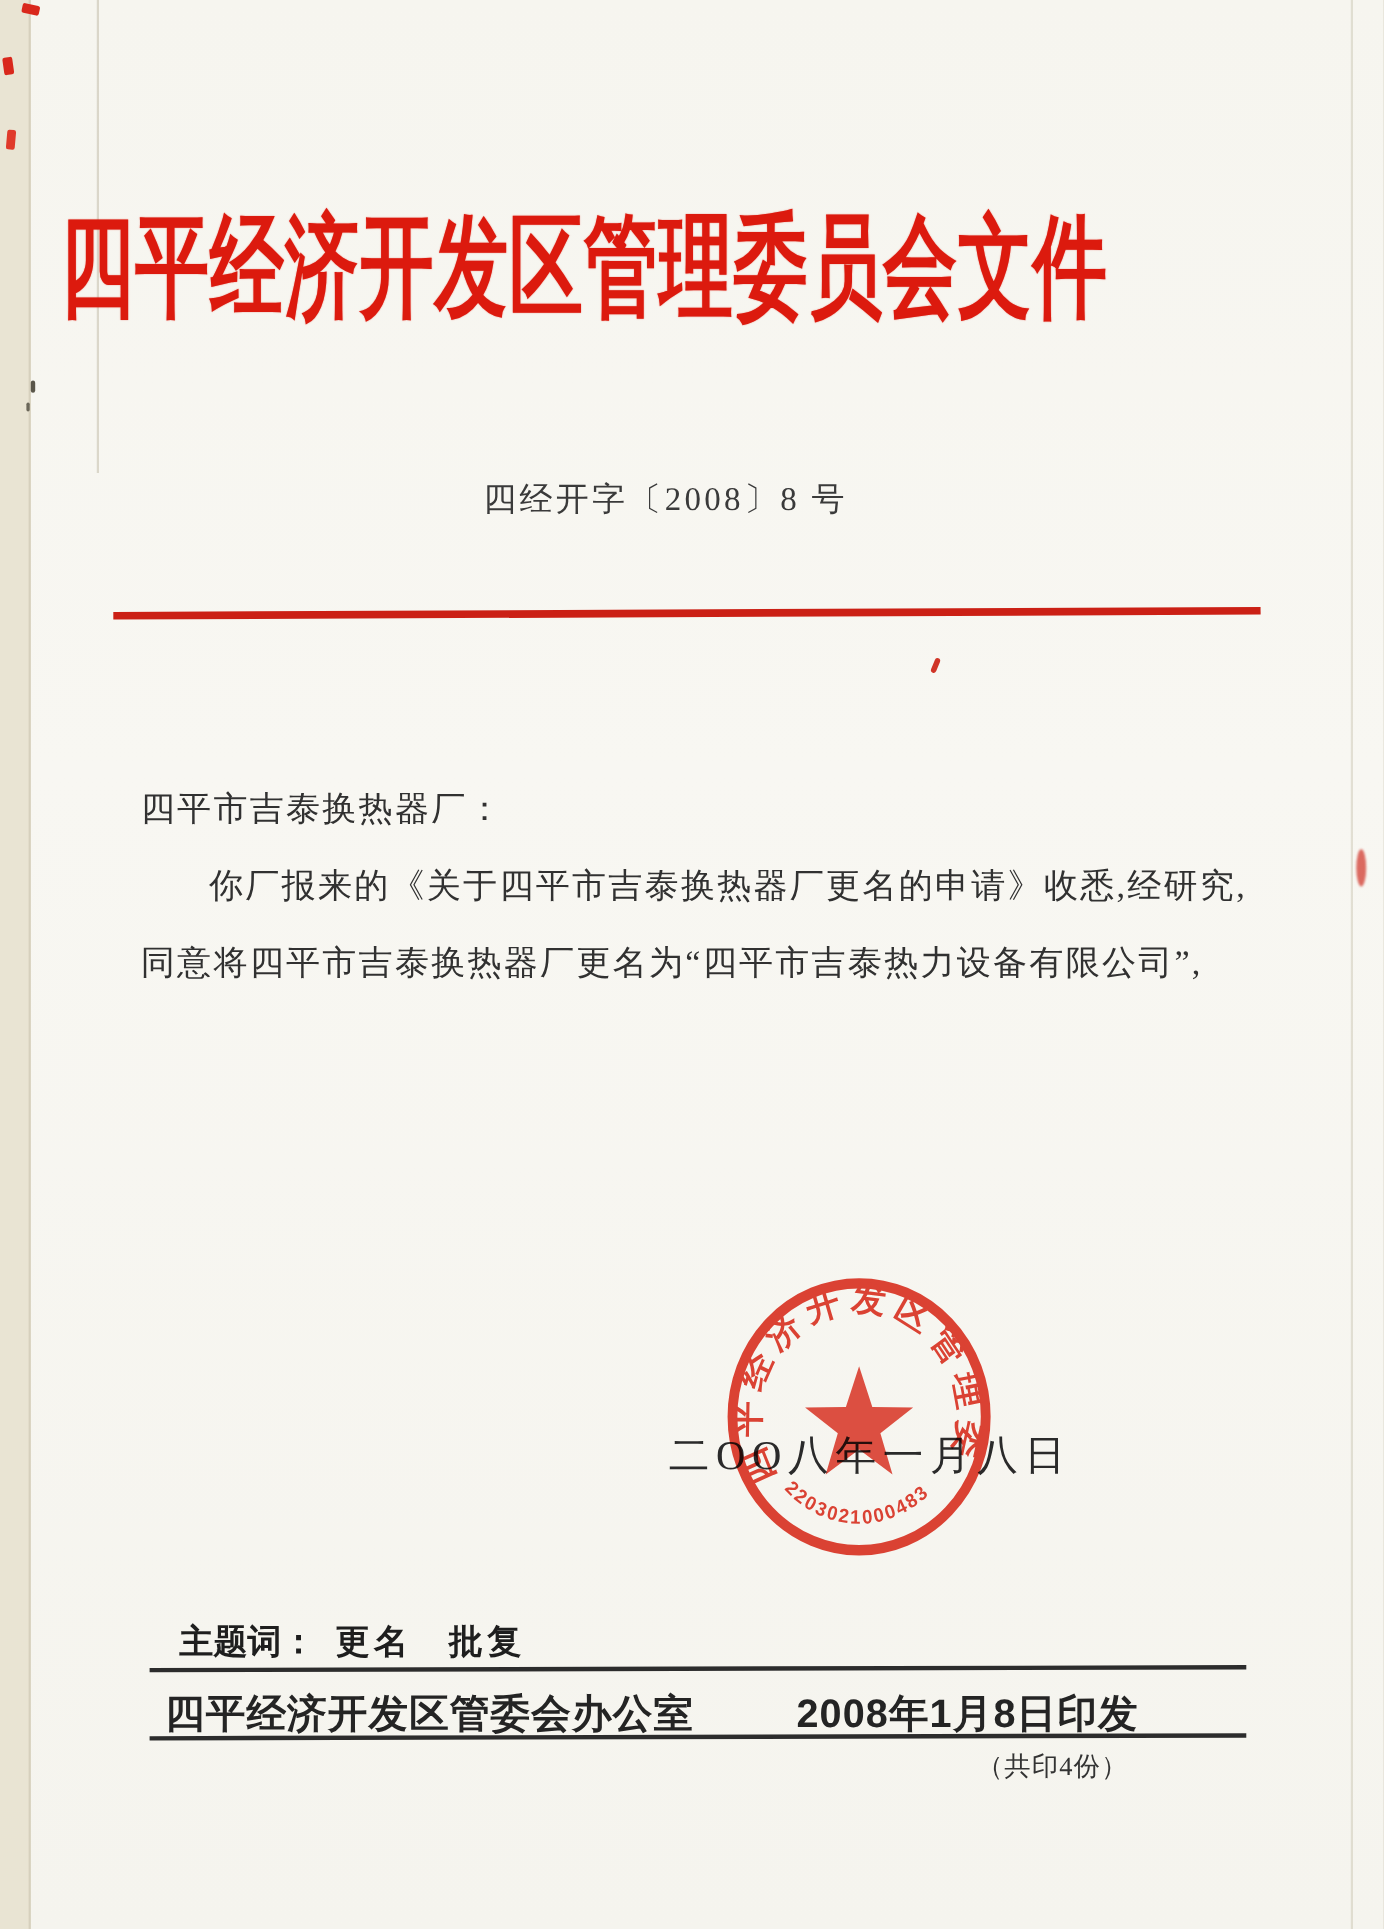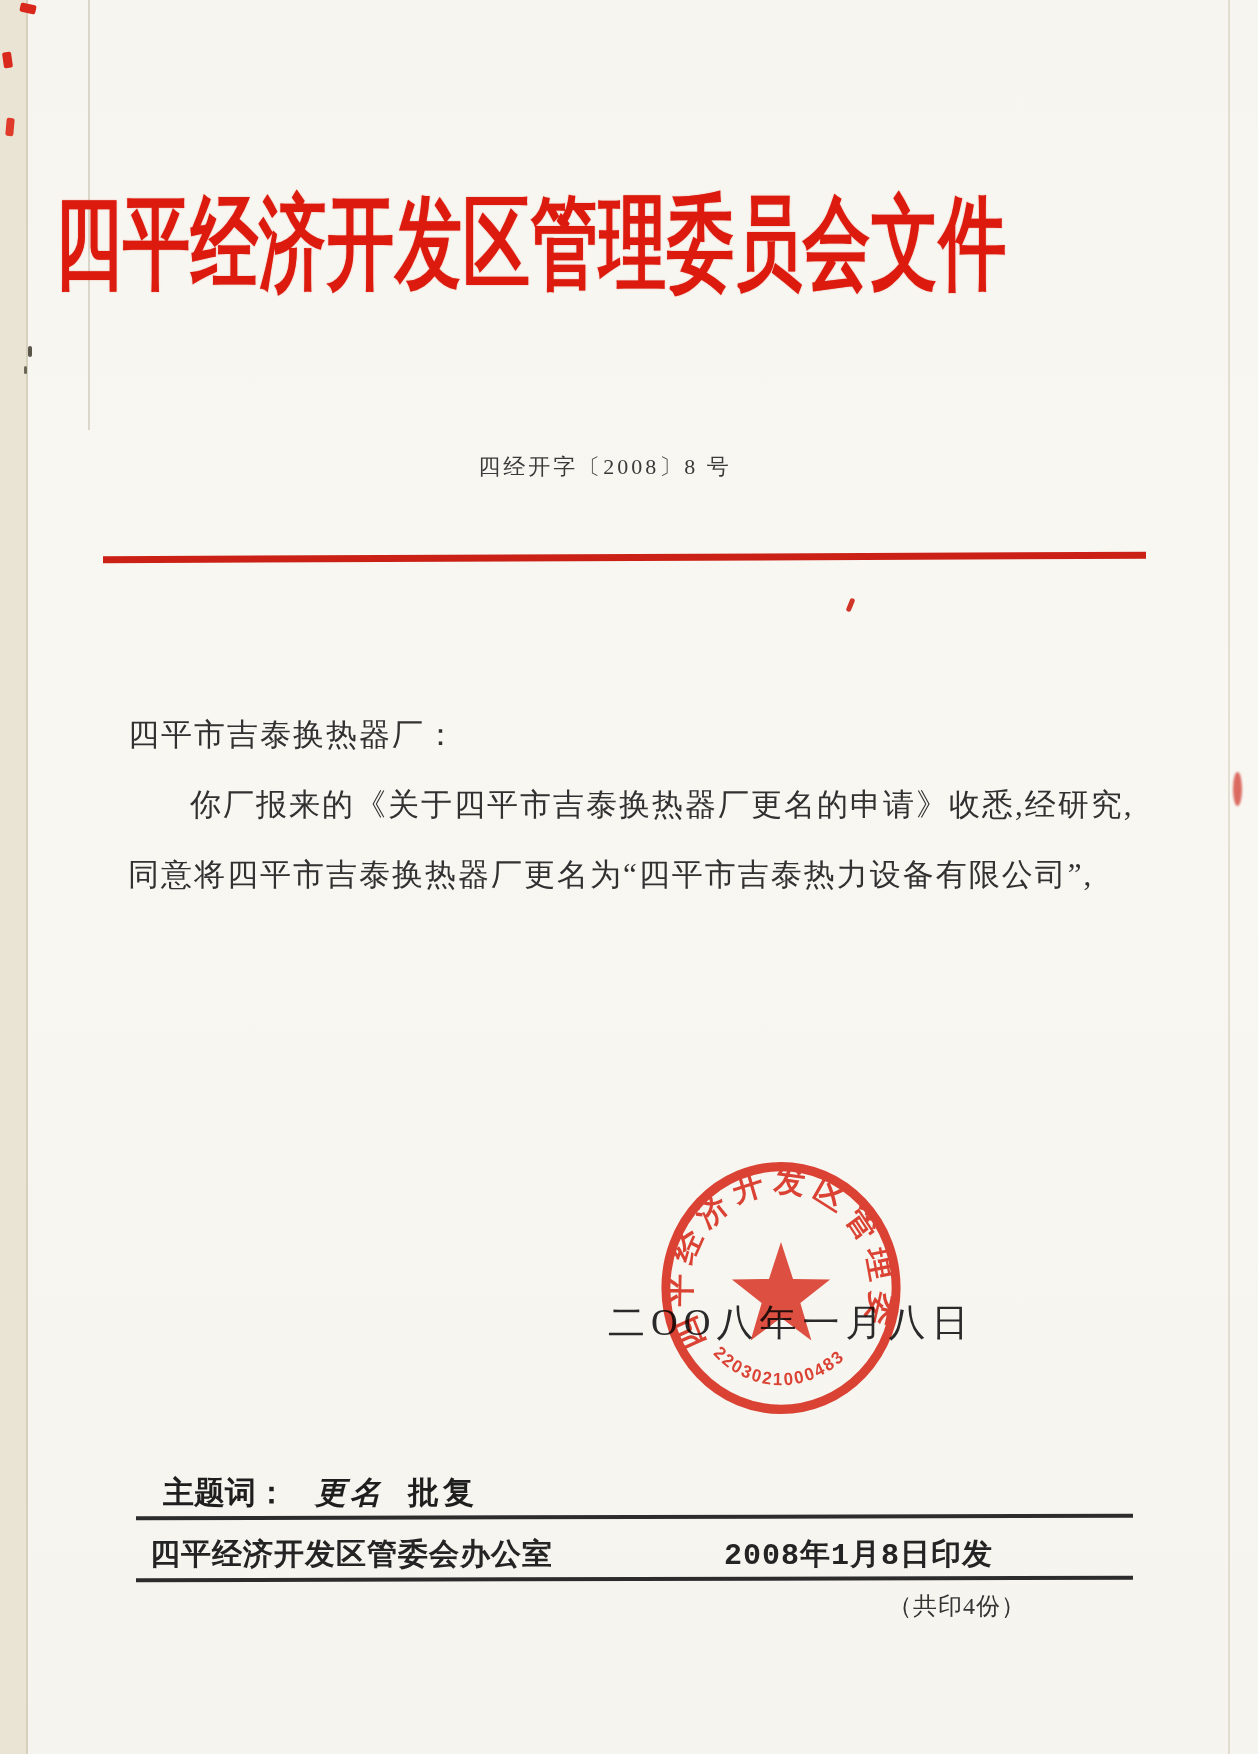--- a/index.html
+++ b/index.html
@@ -37,22 +37,22 @@
     display:flex;align-items:center;justify-content:flex-start;
   }
   .masthead span{
     font-size:67px;font-weight:bold;letter-spacing:1px;
     color:#dc1a0e;white-space:nowrap;
     transform:scaleY(1.52);transform-origin:center;
     text-shadow:0 0 1px rgba(220,26,14,.6);
   }
 
   .doc-number{
-    position:absolute;left:0;top:452px;width:1210px;
-    text-align:center;font-size:22px;color:#3a3a3a;letter-spacing:3px;
+    position:absolute;left:0;top:434px;width:1210px;
+    text-align:center;font-size:30px;color:#3a3a3a;letter-spacing:3px;
   }
 
   .red-rule{
     position:absolute;left:103px;top:554px;width:1043px;height:7px;
     background:#cb2015;transform:rotate(-0.25deg);
   }
 
   .doc-title{
     position:absolute;left:0;top:616px;width:1188px;text-align:center;
     font-family:"Liberation Sans", sans-serif;
@@ -70,29 +70,29 @@
   }
 
   .seal{
     position:absolute;left:652px;top:1152px;width:258px;height:272px;z-index:5;
     mix-blend-mode:multiply;opacity:0.92;
   }
 
   .subject-row{position:absolute;left:0;top:1472px;width:1258px;height:40px;
     font-family:"Liberation Sans", sans-serif;font-weight:700;font-size:31px;color:#1e1e1e;}
   .subject-label{position:absolute;left:163px;text-align:center;}
-  .term1{position:absolute;left:315px;letter-spacing:4px;font-style:italic;}
+  .term1{position:absolute;left:305px;letter-spacing:4px;}
   .term2{position:absolute;left:408px;letter-spacing:4px;}
 
   .black-rule{position:absolute;left:136px;width:997px;height:4px;background:#2c2c2c;}
   .rule-top{top:1515px;transform:rotate(-0.15deg);}
   .rule-bottom{top:1577px;transform:rotate(-0.15deg);}
 
   .footer-row{position:absolute;left:0;top:1534px;width:1258px;height:40px;
-    font-family:Liberation Mono, monospace;font-weight:600;font-size:30px;color:#242424;}
+    font-family:Liberation Sans, sans-serif;font-weight:600;font-size:36px;color:#242424;}
   .office{position:absolute;left:150px;letter-spacing:1px;}
   .printdate{position:absolute;left:724px;letter-spacing:1px;}
 
   .copies{position:absolute;left:888px;top:1590px;font-size:24px;color:#333;letter-spacing:1px;}
 </style>
 </head>
 <body>
 
 <div class="page">
 

